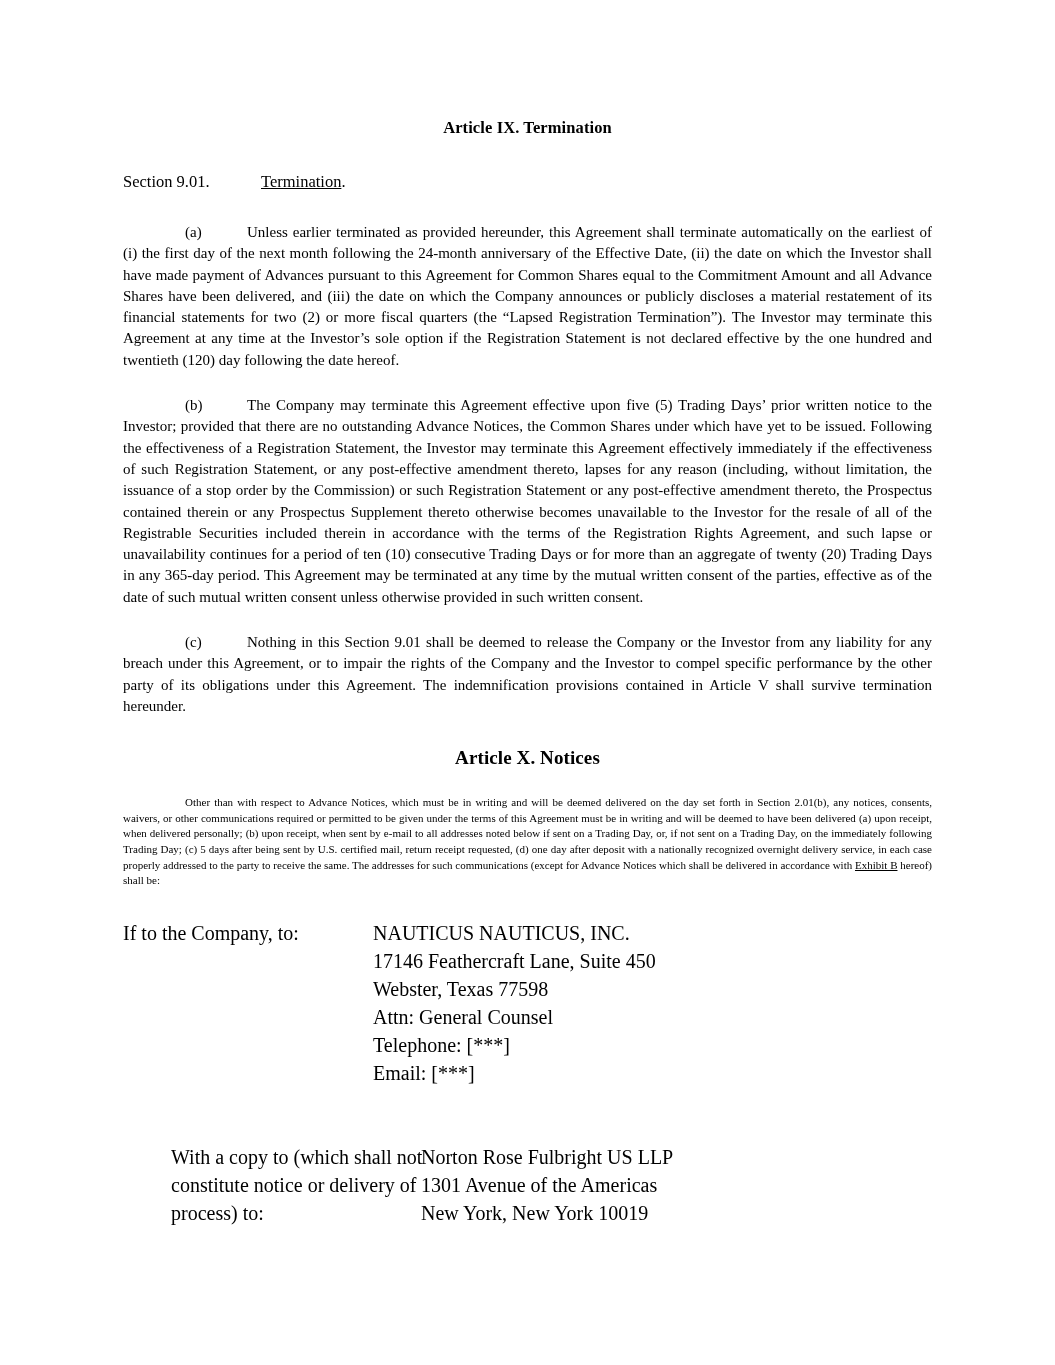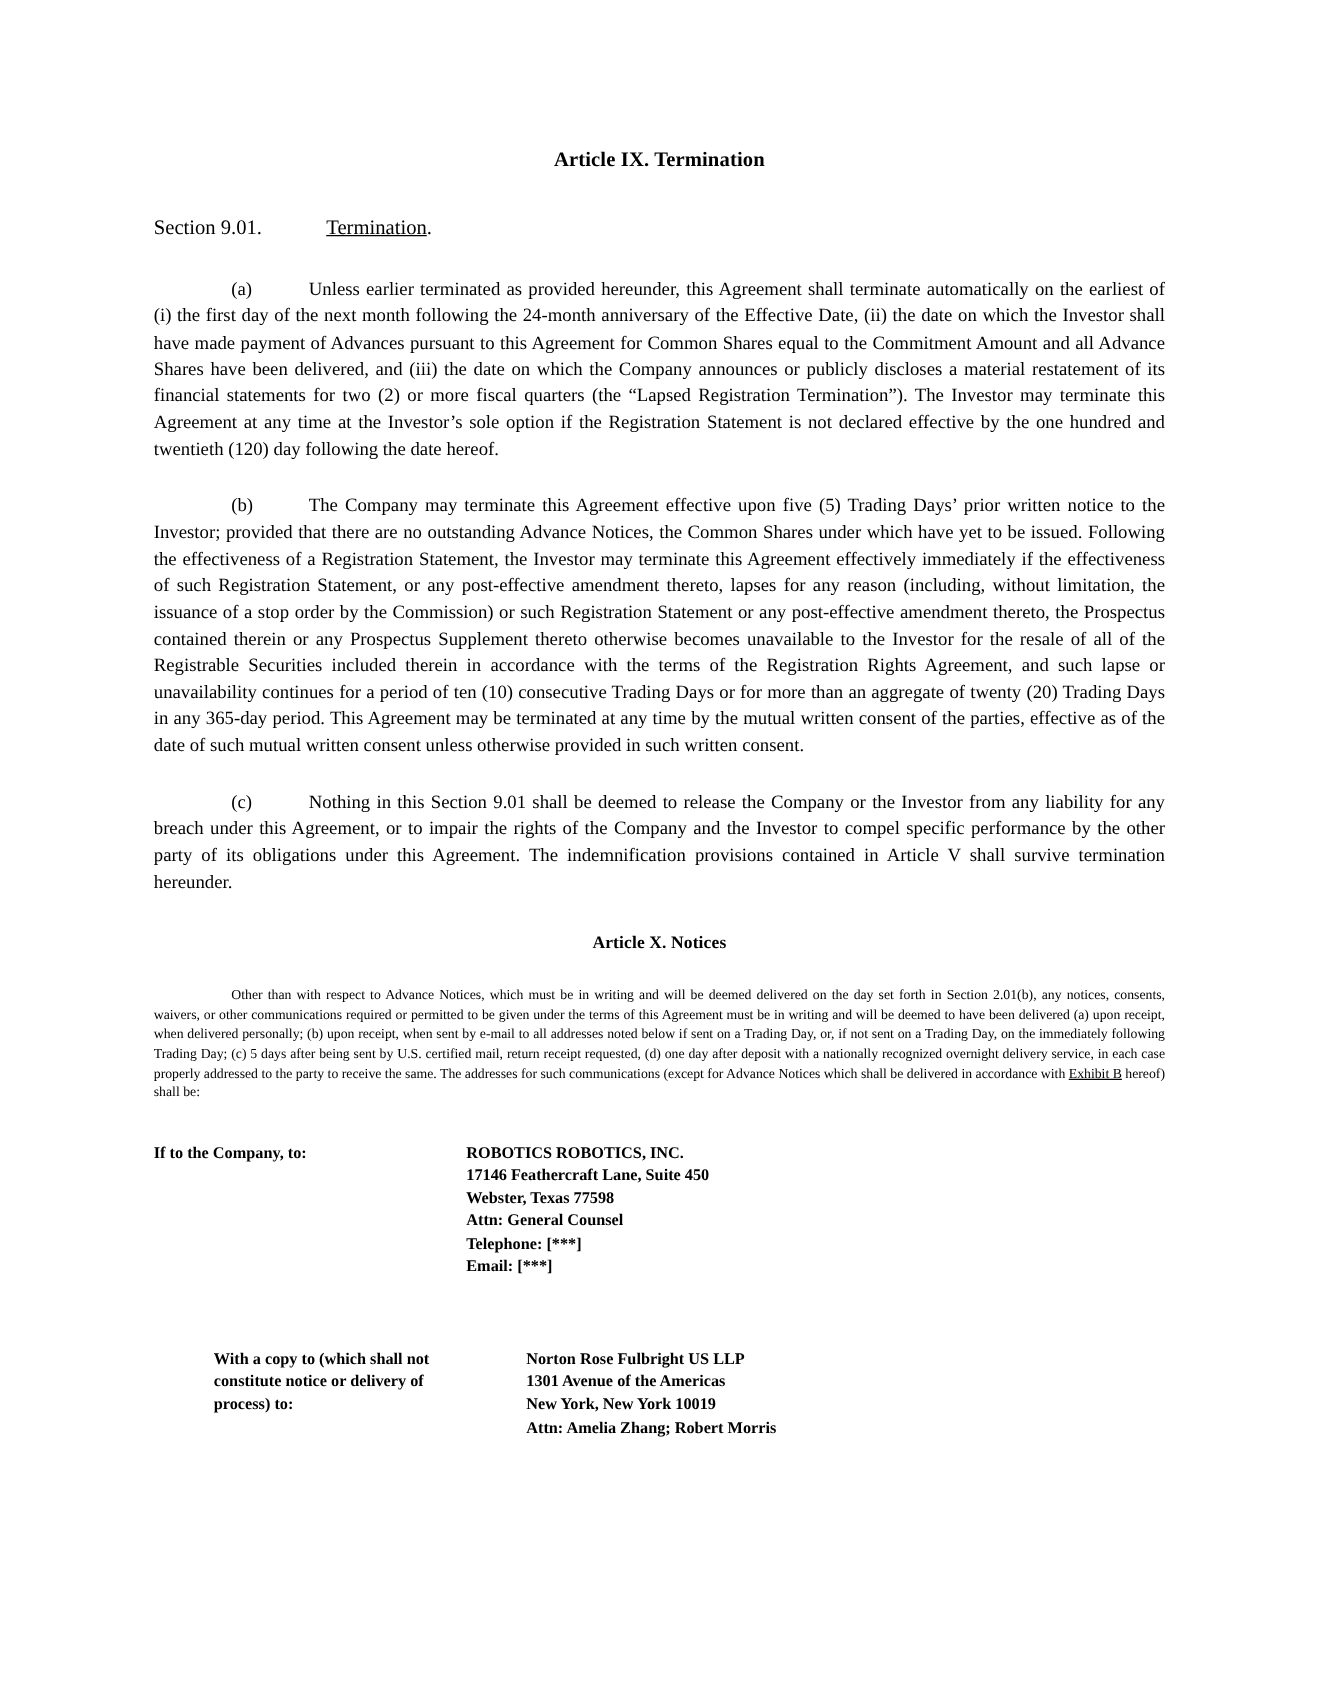--- a/index.html
+++ b/index.html
@@ -23,21 +23,21 @@
   .article-heading {
     text-align: center;
     font-weight: bold;
     font-size: 16.5px;
     margin: 0 0 34px 0;
     letter-spacing: 0.1px;
   }
   .article-heading-2 {
     text-align: center;
     font-weight: bold;
-    font-size: 14px;
+    font-size: 19px;
     margin: 30px 0 26px 0;
     letter-spacing: 0.1px;
   }
   .section-line {
     font-size: 16.5px;
     margin: 0 0 30px 0;
   }
   .section-line .sec-label {
     display: inline-block;
     width: 138px;
@@ -64,24 +64,23 @@
     margin: 0 0 30px 0;
   }
   p.notices-intro .indent {
     display: inline-block;
     width: 62px;
   }
   .u { text-decoration: underline; }
 
   .addr-block {
     display: flex;
-    font-size: 13px;
+    font-size: 20px;
     line-height: 1.40;
     margin-top: 26px;
-    font-weight: bold;
   }
   .addr-label {
     width: 250px;
     flex: 0 0 250px;
   }
   .addr-body {
     flex: 1 1 auto;
   }
   .addr-label div, .addr-body div {
     white-space: pre;
@@ -118,37 +117,36 @@
 
   <p class="notices-intro">
     <span class="indent"></span><span>Other than with respect to Advance Notices, which must be in writing and will be deemed delivered on the day set forth in Section 2.01(b), any notices, consents, waivers, or other communications required or permitted to be given under the terms of this Agreement must be in writing and will be deemed to have been delivered (a) upon receipt, when delivered personally; (b) upon receipt, when sent by e-mail to all addresses noted below if sent on a Trading Day, or, if not sent on a Trading Day, on the immediately following Trading Day; (c) 5 days after being sent by U.S. certified mail, return receipt requested, (d) one day after deposit with a nationally recognized overnight delivery service, in each case properly addressed to the party to receive the same. The addresses for such communications (except for Advance Notices which shall be delivered in accordance with </span><span class="u">Exhibit B</span><span> hereof) shall be:</span>
   </p>
 
   <div class="addr-block">
     <div class="addr-label">
       <div>If to the Company, to:</div>
     </div>
     <div class="addr-body">
-      <div>ROBOTICS ROBOTICS, INC.</div>
+      <div>NAUTICUS NAUTICUS, INC.</div>
       <div>17146 Feathercraft Lane, Suite 450</div>
       <div>Webster, Texas 77598</div>
       <div>Attn: General Counsel</div>
       <div>Telephone: [***]</div>
       <div>Email: [***]</div>
     </div>
   </div>
 
   <div class="addr-block second">
     <div class="addr-label">
       <div>With a copy to (which shall not</div>
       <div>constitute notice or delivery of</div>
       <div>process) to:</div>
     </div>
     <div class="addr-body">
       <div>Norton Rose Fulbright US LLP</div>
       <div>1301 Avenue of the Americas</div>
       <div>New York, New York 10019</div>
-      <div>Attn: Amelia Zhang; Robert Morris</div>
 
     </div>
   </div>
 
 </div>
 
 </body></html>

